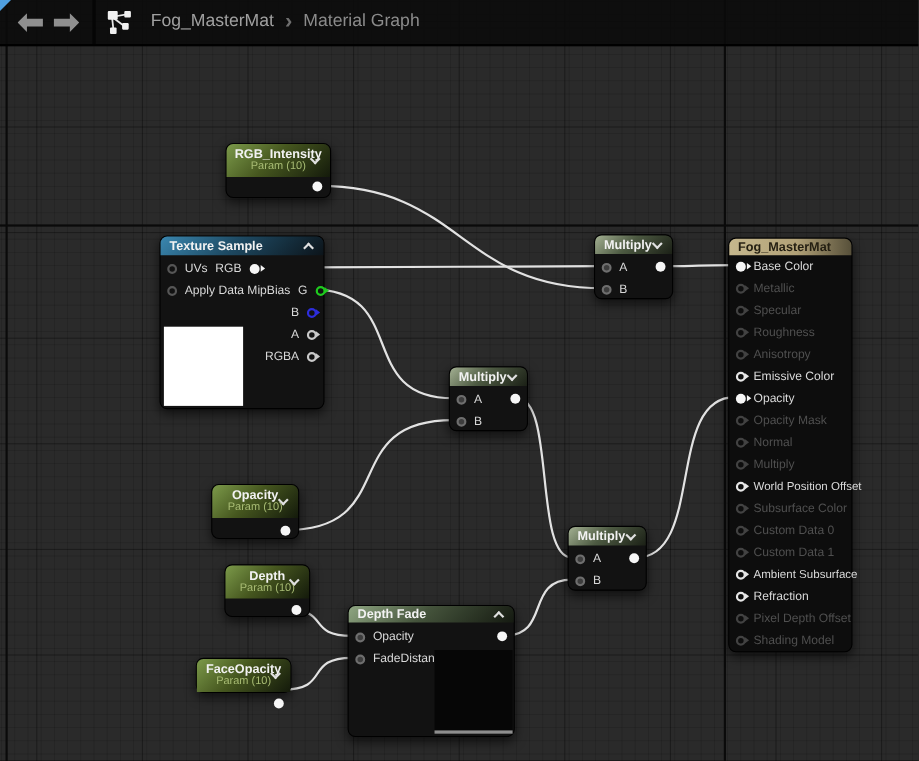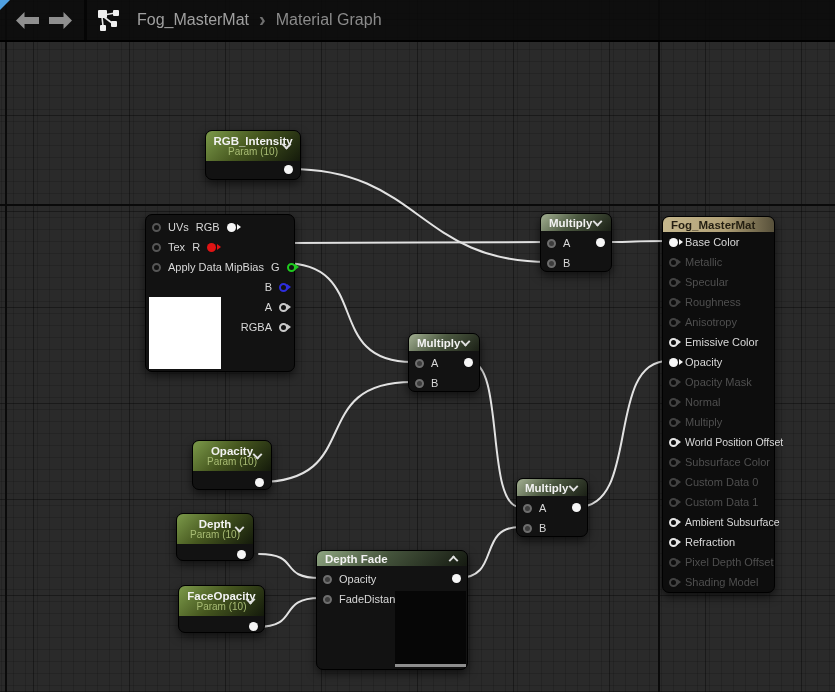--- a/index.html
+++ b/index.html
@@ -142,44 +142,38 @@
 <div class="node" style="left:205px;top:130px;width:96px;height:50px">
   <div class="nhead hd-param">
     <span class="title">RGB_Intensity</span>
     <span class="sub">Param (10)</span>
     <span class="chev down"></span>
   </div>
   <span class="pin p-white out-pin-abs" style="right:7px;top:34px"></span>
 </div>
 
 <div class="node" style="left:145px;top:214px;width:150px;height:158px">
+  <div class="nhead hd-tex">
+    <span class="title">Texture Sample</span>
+    <span class="chev up"></span>
+  </div>
   <div style="margin-top:2px">
     <div class="row two-col">
       <div class="row" style="padding:0">
         <span class="pin p-hollow"></span>
         <span class="lbl">UVs</span>
       </div>
       <div class="row" style="padding:0">
         <span class="lbl">RGB</span>
         <span class="pin p-white arrowed"></span>
       </div>
     </div>
     <div class="row two-col">
       <div class="row" style="padding:0">
         <span class="pin p-hollow"></span>
-        <span class="lbl">Tex</span>
-      </div>
-      <div class="row" style="padding:0">
-        <span class="lbl">R</span>
-        <span class="pin p-red arrowed"></span>
-      </div>
-    </div>
-    <div class="row two-col">
-      <div class="row" style="padding:0">
-        <span class="pin p-hollow"></span>
         <span class="lbl">Apply Data MipBias</span>
       </div>
       <div class="row" style="padding:0">
         <span class="lbl">G</span>
         <span class="pin p-green arrowed"></span>
       </div>
     </div>
     <div class="row right">
       <span class="lbl">B</span>
       <span class="pin p-blue arrowed"></span>
@@ -252,30 +246,30 @@
 
 <div class="node" style="left:192px;top:440px;width:80px;height:50px">
   <div class="nhead hd-param">
     <span class="title">Opacity</span>
     <span class="sub">Param (10)</span>
     <span class="chev down"></span>
   </div>
   <span class="pin p-white out-pin-abs" style="right:7px;top:37px"></span>
 </div>
 
-<div class="node" style="left:176px;top:513px;width:78px;height:48px">
+<div class="node" style="left:204px;top:513px;width:78px;height:48px">
   <div class="nhead hd-param">
     <span class="title">Depth</span>
     <span class="sub">Param (10)</span>
     <span class="chev down"></span>
   </div>
   <span class="pin p-white out-pin-abs" style="right:7px;top:36px"></span>
 </div>
 
-<div class="node" style="left:178px;top:585px;width:87px;height:48px">
+<div class="node" style="left:178px;top:598px;width:87px;height:32px">
   <div class="nhead hd-param">
     <span class="title">FaceOpacity</span>
     <span class="sub">Param (10)</span>
     <span class="chev down"></span>
   </div>
   <span class="pin p-white out-pin-abs" style="right:6px;top:36px"></span>
 </div>
 
 <div class="node" style="left:316px;top:550px;width:152px;height:120px">
   <div class="nhead hd-fade">

